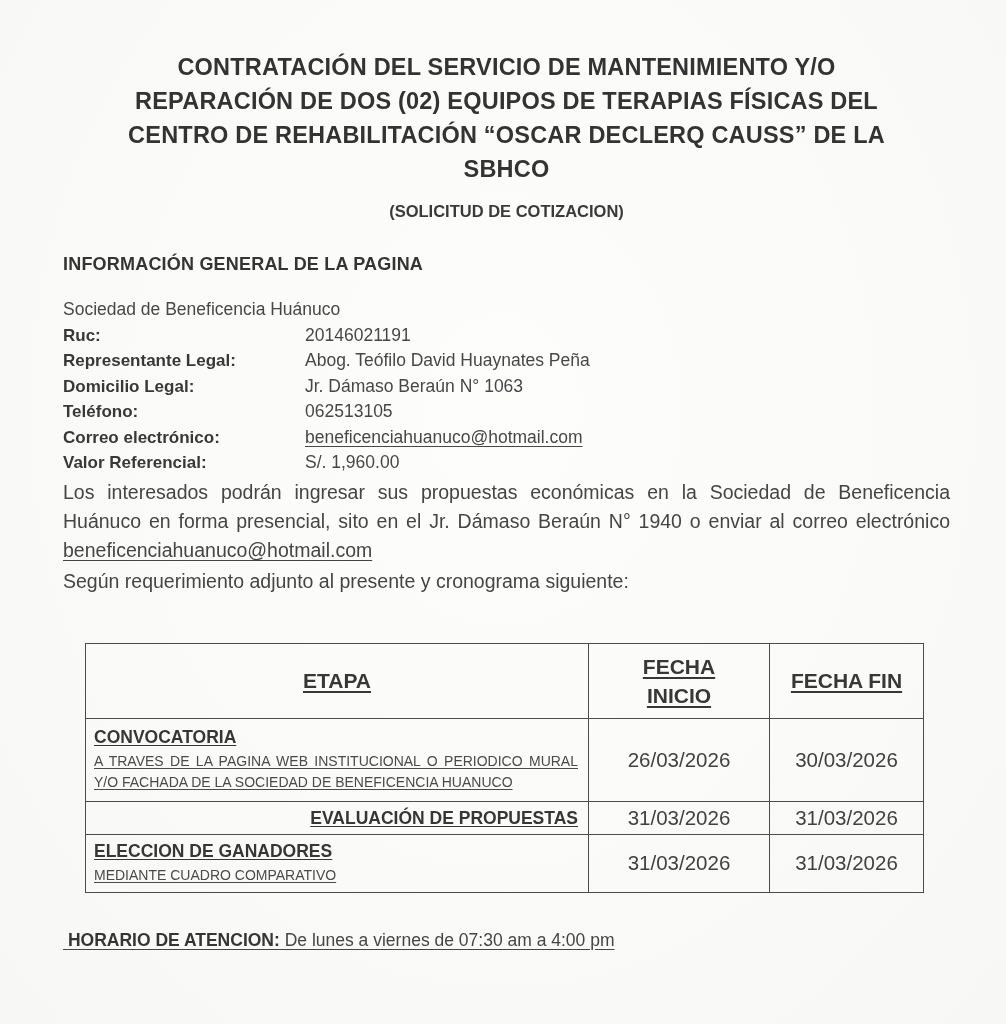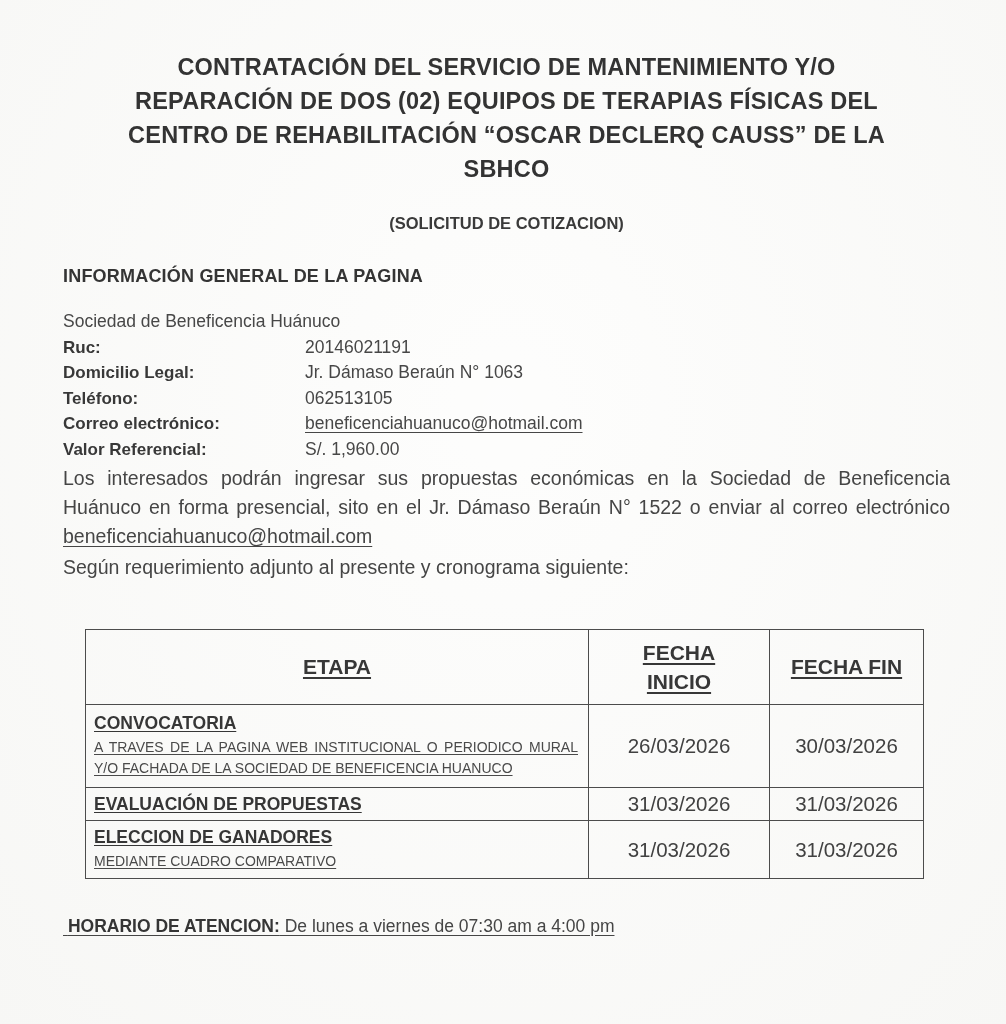--- a/index.html
+++ b/index.html
@@ -24,21 +24,21 @@
     margin: 0 auto;
     text-align: center;
     font-size: 23.5px;
     line-height: 34px;
     font-weight: bold;
     color: #333333;
     letter-spacing: 0.2px;
   }
   .subtitle {
     text-align: center;
-    margin-top: 28px;
+    margin-top: 16px;
     font-size: 16.5px;
     font-weight: bold;
     color: #3a3a3a;
   }
   .section-heading {
     margin-top: 33px;
     font-size: 18px;
     font-weight: bold;
     color: #343434;
     letter-spacing: 0.2px;
@@ -121,21 +121,21 @@
   }
   .stage-detail:empty { display: none; }
   td.date {
     text-align: center;
     font-size: 20.5px;
     color: #414141;
     text-underline-offset: 4px;
     padding: 4px 2px;
   }
   tr.row-tall td.stage { padding-top: 6px; padding-bottom: 8px; }
-  tr.row-short td.stage { padding-top: 3px; padding-bottom: 3px; }
+  tr.row-short td.stage { padding-top: 3px; padding-bottom: 3px; text-align: right; }
   .footer-line {
     margin-top: 37px;
     font-size: 17.5px;
     color: #454545;
     text-decoration: underline;
     text-underline-offset: 3px;
     white-space: nowrap;
   }
   .footer-line .footer-label {
     font-weight: bold;
@@ -155,38 +155,42 @@
 
   <div class="info-grid">
     <div class="info-row">
       <div class="info-value">Sociedad de Beneficencia Huánuco</div>
     </div>
     <div class="info-row">
       <div class="info-label">Ruc:</div>
       <div class="info-value">20146021191</div>
     </div>
     <div class="info-row">
+      <div class="info-label">Representante Legal:</div>
+      <div class="info-value">Abog. Teófilo David Huaynates Peña</div>
+    </div>
+    <div class="info-row">
       <div class="info-label">Domicilio Legal:</div>
       <div class="info-value">Jr. Dámaso Beraún N° 1063</div>
     </div>
     <div class="info-row">
       <div class="info-label">Teléfono:</div>
       <div class="info-value">062513105</div>
     </div>
     <div class="info-row email-row">
       <div class="info-label">Correo electrónico:</div>
       <div class="info-value">beneficenciahuanuco@hotmail.com</div>
     </div>
     <div class="info-row">
       <div class="info-label">Valor Referencial:</div>
       <div class="info-value">S/. 1,960.00</div>
     </div>
   </div>
 
-  <p class="body-text"><span>Los interesados podrán ingresar sus propuestas económicas en la Sociedad de Beneficencia Huánuco en forma presencial, sito en el Jr. Dámaso Beraún N° 1522 o enviar al correo electrónico </span><span class="email-link">beneficenciahuanuco@hotmail.com</span></p>
+  <p class="body-text"><span>Los interesados podrán ingresar sus propuestas económicas en la Sociedad de Beneficencia Huánuco en forma presencial, sito en el Jr. Dámaso Beraún N° 1940 o enviar al correo electrónico </span><span class="email-link">beneficenciahuanuco@hotmail.com</span></p>
 
   <p class="body-text">Según requerimiento adjunto al presente y cronograma siguiente:</p>
 
   <div class="schedule-wrap">
     <table class="schedule">
       <colgroup>
         <col class="c-etapa">
           <col class="c-inicio">
           <col class="c-fin">
       </colgroup>

